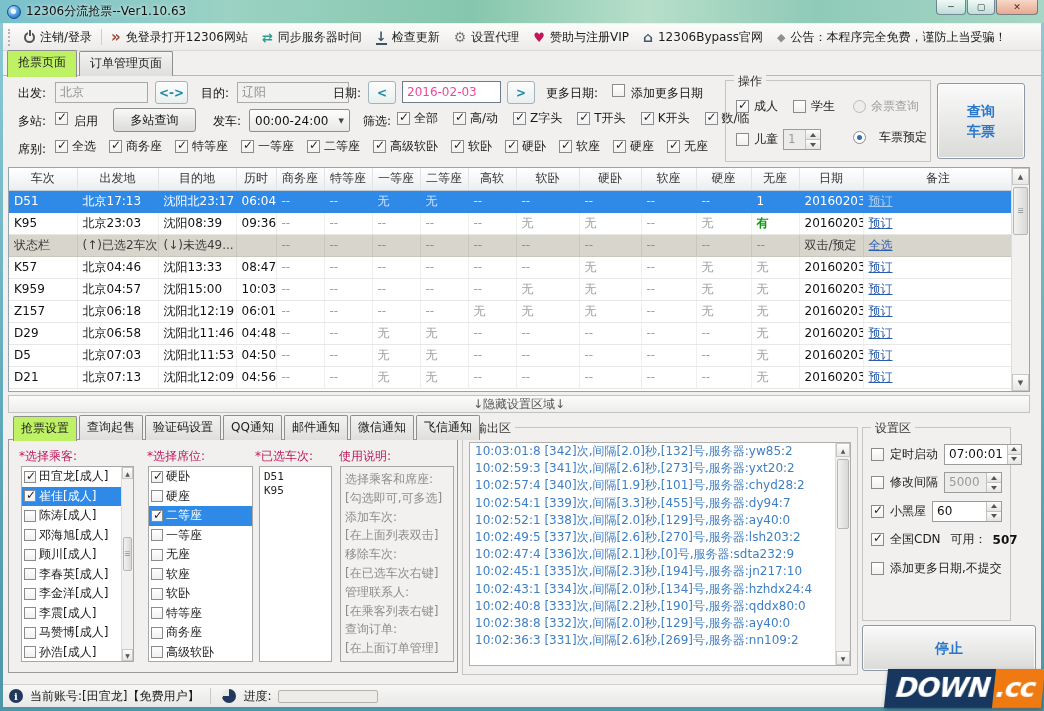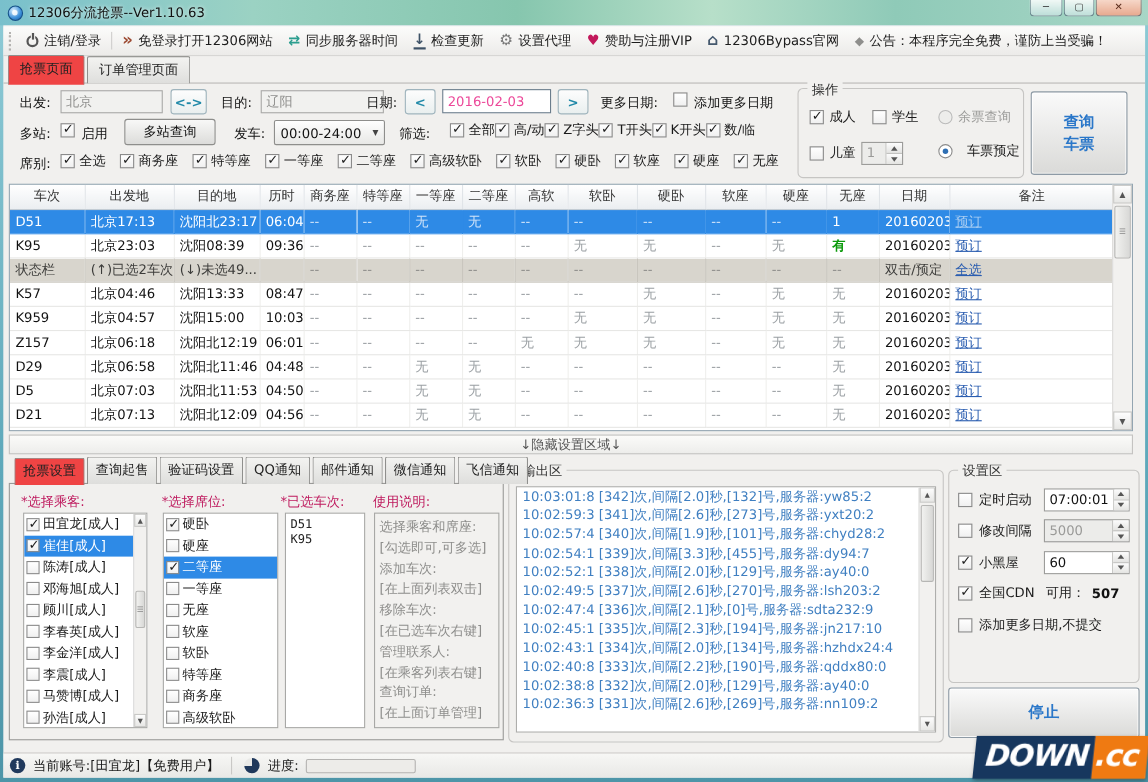--- a/index.html
+++ b/index.html
@@ -35,41 +35,41 @@
   [data-name="download-icon"]::before{content:"\2193";color:#3d5166;font-weight:bold}
   [data-name="download-icon"]{border-bottom:2px solid #3d5166}
   [data-name="gear-icon"]::before{content:"\2699";color:#787878;font-size:14px}
   [data-name="heart-icon"]::before{content:"\2665";color:#c2185b}
   [data-name="home-icon"]::before{content:"\2302";color:#44586d;font-weight:bold;font-size:14px}
   [data-name="tag-icon"]::before{content:"\25C6";color:#8e8e8c;font-size:11px}
   
   .tabstrip{position:absolute;top:30px;left:4px;height:23px;display:flex;align-items:flex-end;z-index:3}
   .tab{padding:3px 10px 4px;border:1px solid #8f8f8d;border-bottom:none;border-radius:2px 2px 0 0;
     background:linear-gradient(#f3f3f1,#dededc);margin-right:2px;color:#222;cursor:default;white-space:nowrap}
-  .tab.active{background:#ef4444;position:relative;padding-bottom:6px;margin-bottom:-1px;z-index:4}
+  .tab.active{background:#bef264;position:relative;padding-bottom:6px;margin-bottom:-1px;z-index:4}
   .tabline{position:absolute;top:52px;left:0;right:0;height:1px;background:#b9b8b6}
   
   .flabel{position:absolute;color:#111;white-space:nowrap}
   .finput{position:absolute;border:1px solid #a9a9a7;background:#f1f1ef;color:#8f8f8d;font-size:12px;padding:2px 4px;font-family:inherit}
   .finput.white{background:#fff;color:#ec4899;border-color:#6b7d8c}
   .sqbtn{position:absolute;border:1px solid #9fb4bd;background:linear-gradient(#fdfdfd,#e9efef);color:#2089a8;
     display:flex;align-items:center;justify-content:center;font-weight:bold;border-radius:3px;cursor:default}
   .pushbtn{position:absolute;border:1px solid #8e8e8c;background:linear-gradient(#f8f8f7,#dcdcda);border-radius:3px;
     display:flex;align-items:center;justify-content:center;color:#111;cursor:default}
   .combo{position:absolute;border:1px solid #8e8e8c;background:linear-gradient(#fefefe,#e8e8e6);border-radius:2px;
     display:flex;align-items:center;justify-content:space-between;padding:0 5px;color:#111}
   .combo .arr{font-size:7px;color:#444}
   .cb{width:13px;height:13px;border:1px solid #8b8b8b;background:linear-gradient(#fff,#f0f0f0);display:inline-block;position:relative;flex:none;vertical-align:-2px}
   .cb.checked::after{content:"\2713";position:absolute;left:1px;top:-3px;font-size:12px;font-weight:bold;color:#1d1d1d}
   .rb{width:13px;height:13px;border:1px solid #8b8b8b;border-radius:50%;background:#fff;display:inline-block;position:relative;flex:none}
   .rb.on::after{content:"";position:absolute;inset:3px;border-radius:50%;background:#2f6fb3}
   .rb.disabled{border-color:#bbb;background:#ededeb}
   .cb-pair{display:flex;align-items:center;gap:4px;white-space:nowrap;cursor:default}
   .hflex{position:absolute;display:flex;align-items:center}
-  .groupbox{position:absolute;border:1px solid #c6c5c3;border-radius:5px}
+  .groupbox{position:absolute;border:1px solid #c6c5c3;border-radius:0}
   .groupbox>.legend{position:absolute;top:-8px;left:8px;background:#f1f0ee;padding:0 4px;color:#333}
   .bigbtn{border:1px solid #8d9aa5;border-radius:3px;background:linear-gradient(#fafafa,#dadad8);
     box-shadow:inset 0 0 0 1px rgba(255,255,255,.8);color:#2a77c9;font-weight:bold;font-size:14px;
     display:flex;flex-direction:column;align-items:center;justify-content:center;line-height:1.45;cursor:default}
   .spinbox{border:1px solid #9c9c9a;background:#fff;display:inline-flex;align-items:stretch;height:21px}
   .spinbox .spin-val{padding:2px 4px;flex:1;color:#111}
   .spinbox.disabled{background:#ececea}.spinbox.disabled .spin-val{color:#9a9a98}
   .spin-arrows{width:15px;border-left:1px solid #c2c2c0;display:flex;flex-direction:column}
   .spin-arrows span{flex:1;display:flex;align-items:center;justify-content:center;background:linear-gradient(#fcfcfc,#e4e4e2)}
   .spin-arrows span+span{border-top:1px solid #c2c2c0}
@@ -217,21 +217,21 @@
     <span class="flabel" style="left:15px;top:90px" data-name="multi-station-label">多站:</span>
     <span class="cb checked" style="position:absolute;left:52px;top:89px" data-name="multi-enable-checkbox"></span>
     <span class="flabel" style="left:71px;top:90px" data-name="multi-enable-label">启用</span>
     <div class="pushbtn" style="left:110px;top:85px;width:83px;height:24px" data-name="multi-station-query-button">多站查询</div>
     <span class="flabel" style="left:210px;top:90px" data-name="depart-time-label">发车:</span>
     <div class="combo" style="left:246px;top:86px;width:101px;height:23px" data-name="depart-time-select">
       <span data-name="depart-time-value">00:00-24:00</span>
       <span class="arr" data-name="chevron-down-icon">▼</span>
     </div>
     <span class="flabel" style="left:360px;top:90px" data-name="filter-label">筛选:</span>
-    <div class="hflex" style="left:406px;top:87px;" data-name="filter-checkboxes">
+    <div class="hflex" style="left:394px;top:87px;gap:15px" data-name="filter-checkboxes">
         <span class="cb-pair" data-name="filter-option">
           <span class="cb checked" data-name="checkbox-icon"></span>
           <span data-name="filter-option-label">全部</span>
         </span>
         <span class="cb-pair" data-name="filter-option">
           <span class="cb checked" data-name="checkbox-icon"></span>
           <span data-name="filter-option-label">高/动</span>
         </span>
         <span class="cb-pair" data-name="filter-option">
           <span class="cb checked" data-name="checkbox-icon"></span>
@@ -695,21 +695,21 @@
             <div class="log-line" data-name="log-line">10:02:36:3  [331]次,间隔[2.6]秒,[269]号,服务器:nn109:2</div>
           </div>
         <div class="out-scroll" data-name="output-scrollbar">
           <div class="sbtn up" data-name="scroll-up-icon">▲</div>
           <div class="sthumb" style="top:16px;height:70px" data-name="output-scrollbar-thumb"></div>
           <div class="sbtn down" data-name="scroll-down-icon">▼</div>
         </div>
       </div>
     </div>
 
-    <div class="groupbox" style="left:859px;top:404px;width:174px;height:194px" data-name="settings-group">
+    <div class="groupbox" style="left:859px;top:404px;width:149px;height:194px" data-name="settings-group">
       <span class="legend" data-name="settings-group-title">设置区</span>
       <div style="position:absolute;left:0;right:0;top:12px" data-name="settings-items">
           <div class="set-row" data-name="setting-row">
             <span class="cb" data-name="checkbox-icon"></span>
             <span class="set-label" data-name="setting-label">定时启动</span>
             <span class="spinbox" data-name="spinner-input">
               <span class="spin-val" data-name="spinner-value">07:00:01</span>
               <span class="spin-arrows" data-name="spinner-arrows">
                 <span class="sa-up" data-name="up-arrow-icon"></span>
                 <span class="sa-down" data-name="down-arrow-icon"></span>

